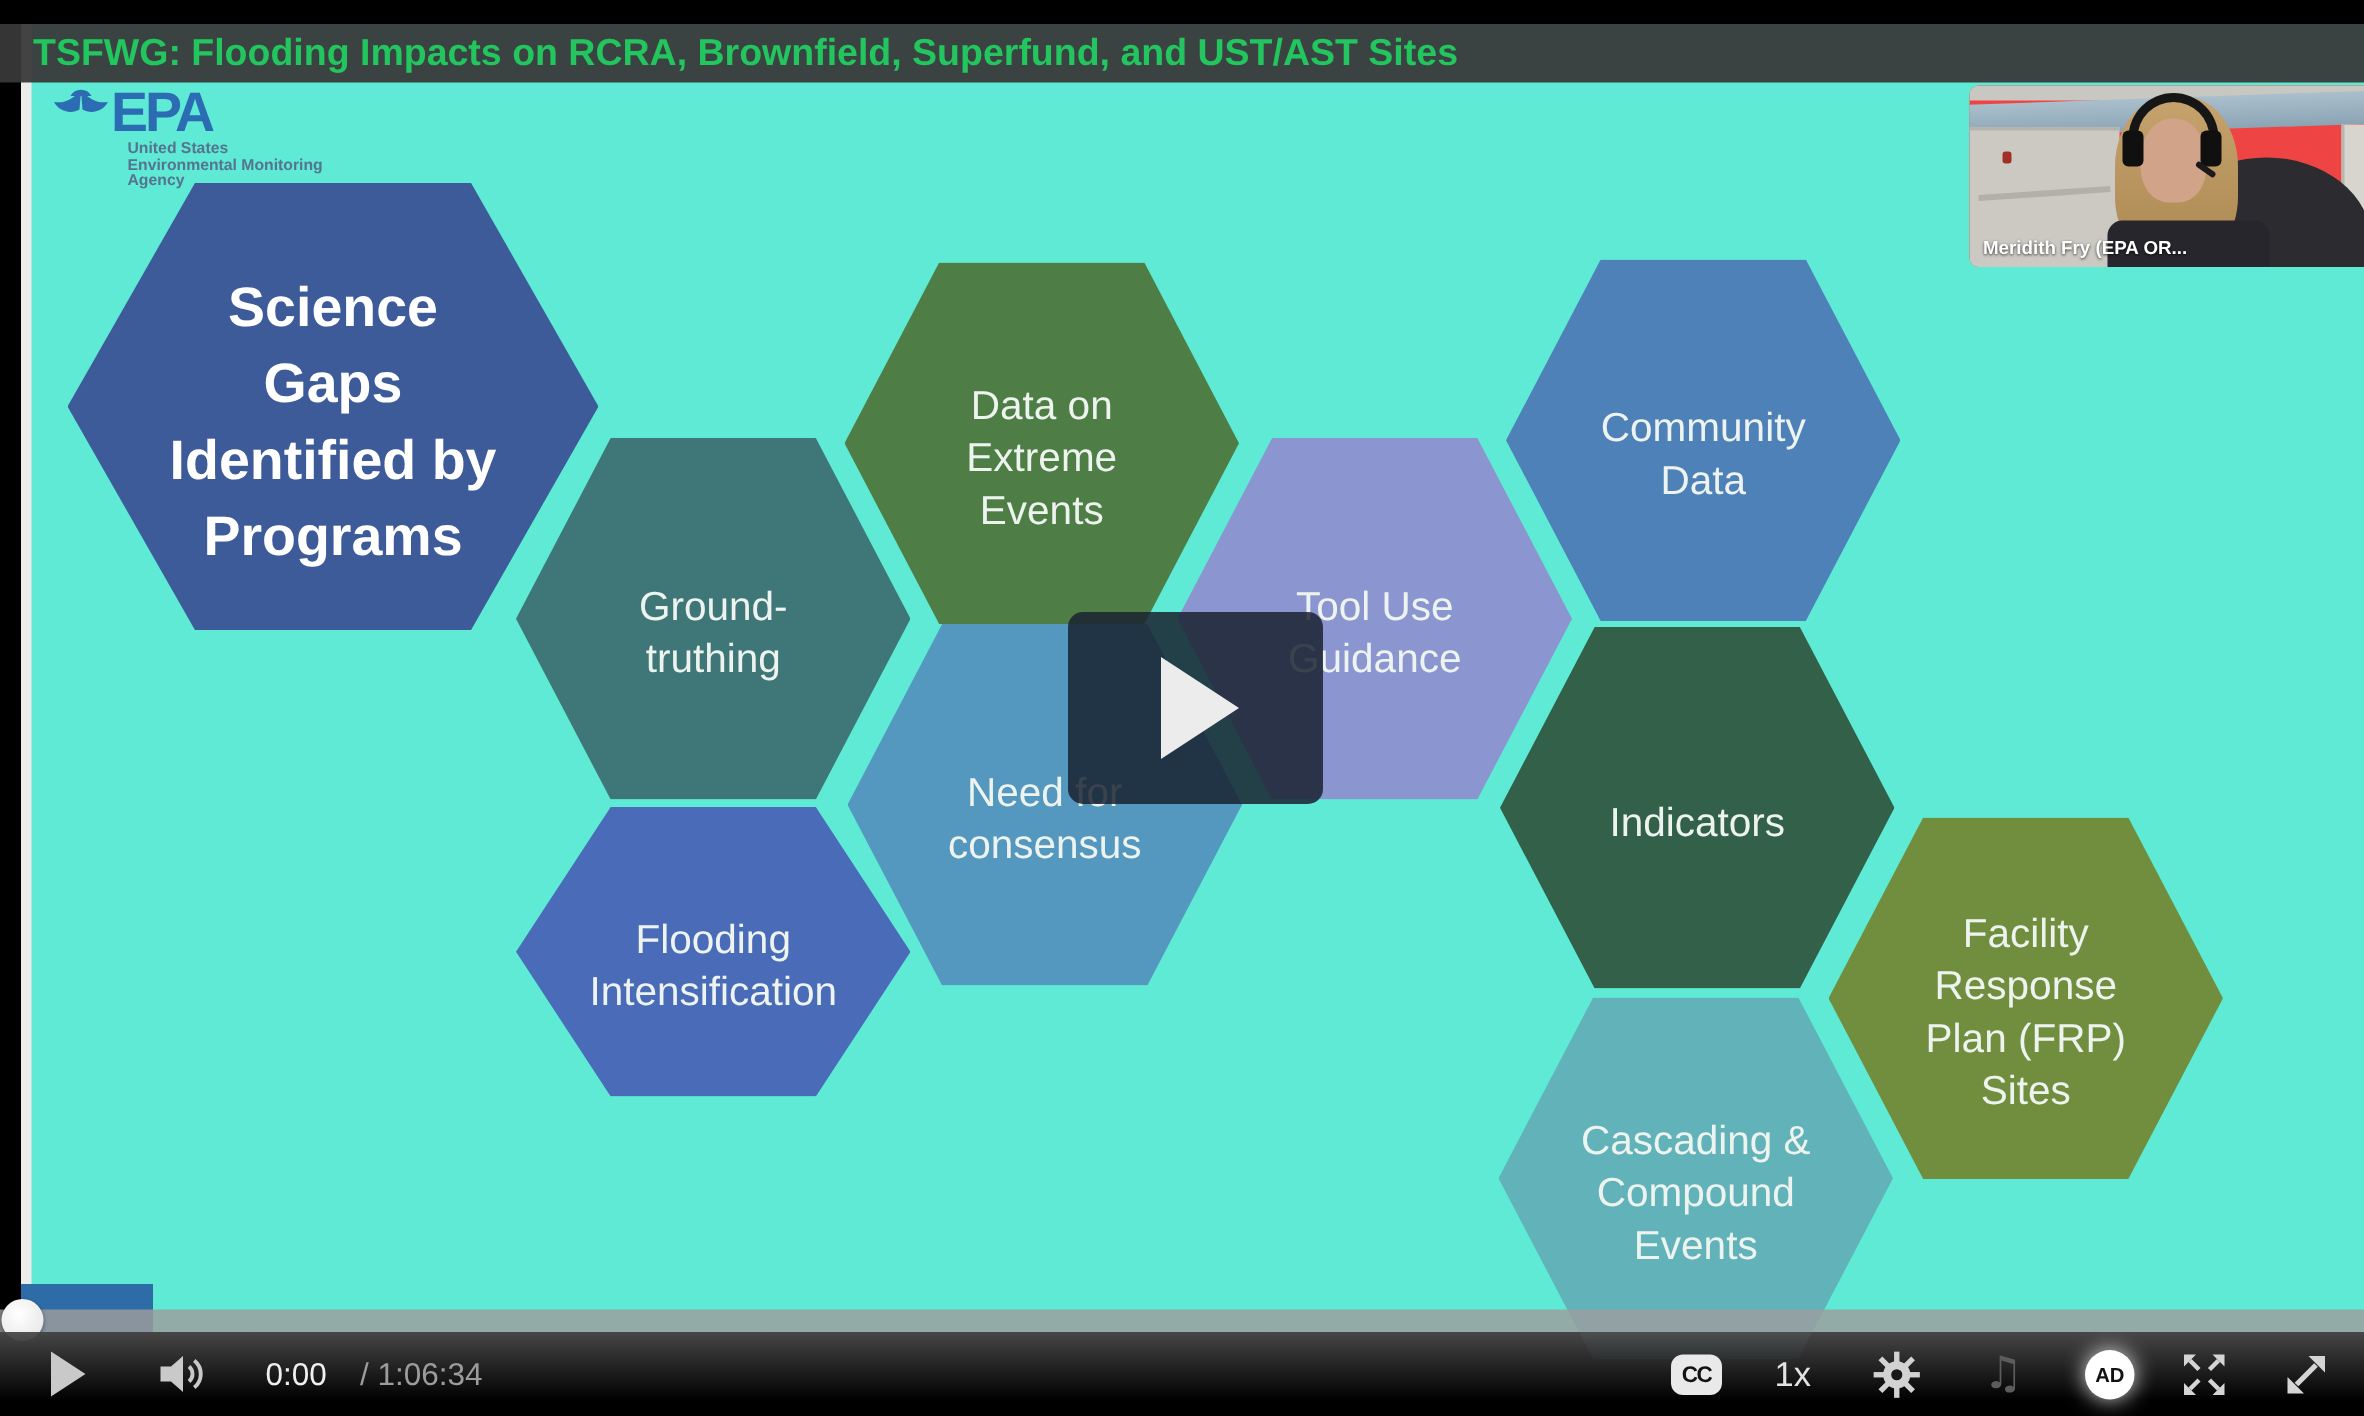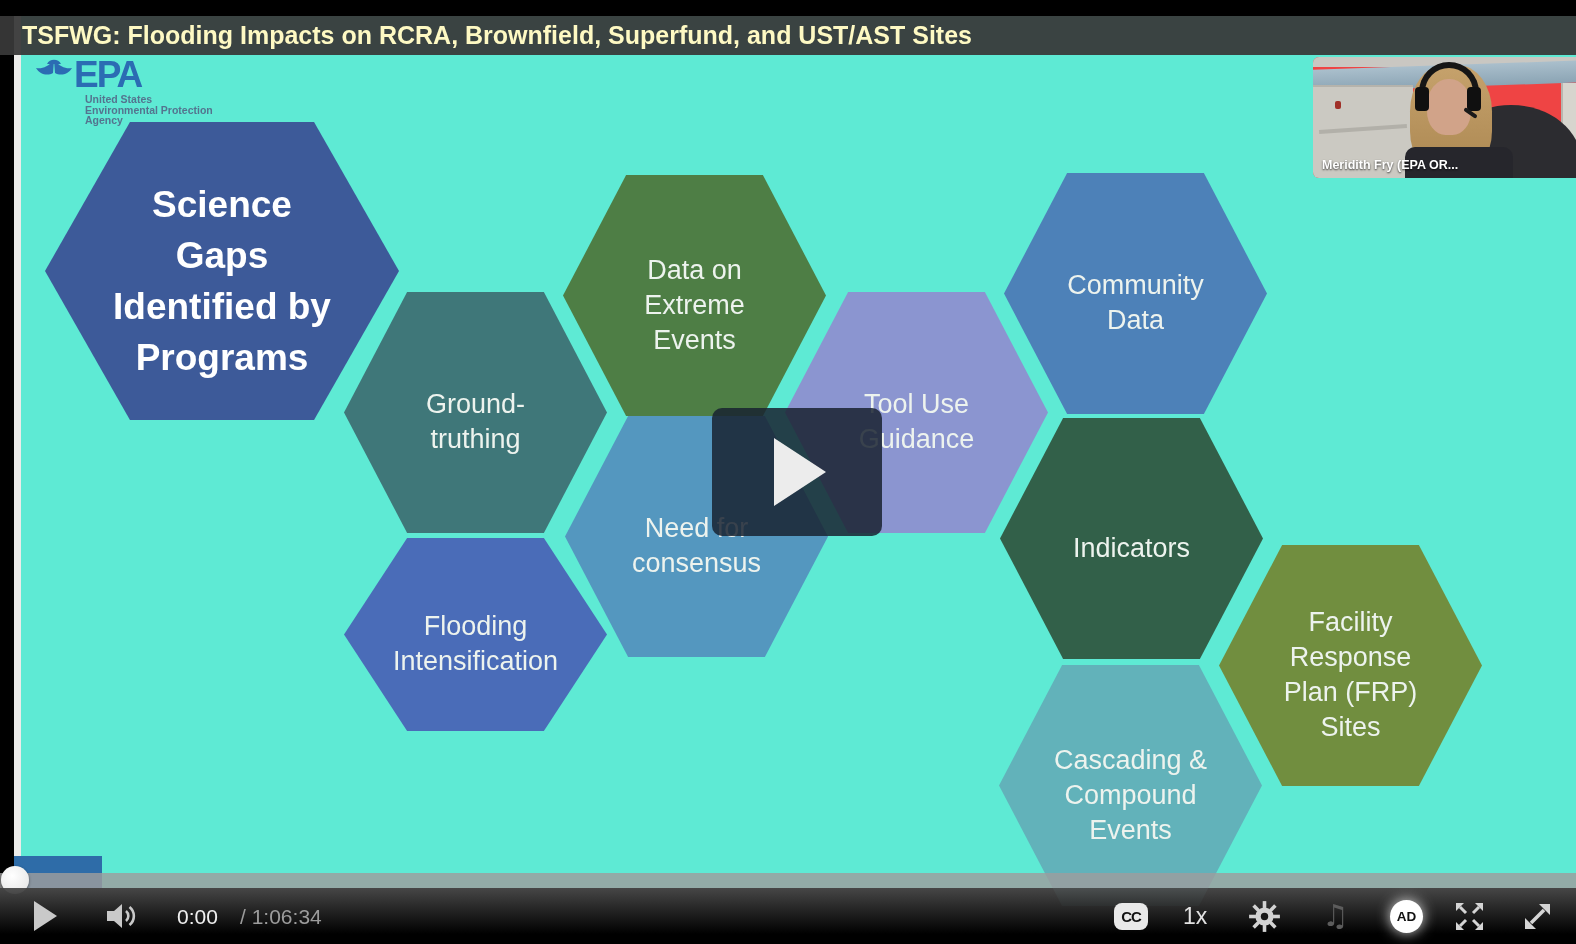--- a/index.html
+++ b/index.html
@@ -22,21 +22,21 @@
     clip-path:polygon(24% 0%,76% 0%,100% 50%,76% 100%,24% 100%,0% 50%);
   }
   .hex-label{color:#edf3ee;font-size:27px;line-height:35px;font-weight:normal;margin-top:19px;}
   .hex-label span{display:block;}
   .hex.big .hex-label{color:#ffffff;font-size:37px;line-height:51px;font-weight:bold;}
   .blue-footer{position:absolute;left:0;top:840px;width:88px;height:32px;}
   
   .top-black{position:absolute;left:0;top:0;width:100%;height:16px;background:#000;z-index:8;}
   .titlebar{
     position:absolute;left:0;top:16px;width:100%;height:39px;z-index:8;
-    background:rgba(56,56,56,0.94);color:#fef9c3;font-size:25px;font-weight:bold;
+    background:rgba(56,56,56,0.94);color:#22c55e;font-size:25px;font-weight:bold;
     display:flex;align-items:center;padding-left:22px;box-sizing:border-box;white-space:nowrap;
   }
   
   .webcam{position:absolute;left:1313px;top:57px;width:274px;height:121px;z-index:3;
     border-radius:6px 0 0 6px;overflow:hidden;background:#ef4444;}
   .wc-ceil{position:absolute;left:0;top:0;width:100%;height:10px;background:#c9c7c2;}
   .wc-band{position:absolute;left:-6px;right:-6px;top:8px;height:22px;
     background:linear-gradient(180deg,#aabfcc,#8ba4b4);transform:rotate(-2deg);}
   .wc-leftpanel{position:absolute;left:0;top:28px;width:100px;height:93px;background:#cbc9c2;border-top:2px solid #b5b3ac;}
   .wc-shelf{position:absolute;left:6px;top:70px;width:88px;height:4px;background:#b2b0a9;transform:rotate(-4deg);}
@@ -92,21 +92,21 @@
         <svg width="40" height="27" viewBox="0 0 40 27">
           <path d="M20 2 C14 9 8 11 2 10 C6 17 14 18 19 15 Z" fill="#2b6cb3"></path>
           <path d="M20 2 C26 9 32 11 38 10 C34 17 26 18 21 15 Z" fill="#2b6cb3"></path>
           <path d="M13 6 A8 8 0 0 1 27 6 Z" fill="#2b6cb3"></path>
         </svg>
       </span>
       <span class="epa-acronym">EPA</span>
     </div>
     <div class="epa-org">
       <div>United States</div>
-      <div>Environmental Protection</div>
+      <div>Environmental Monitoring</div>
       <div>Agency</div>
     </div>
   </div>
 
   <div class="hex big" style="left: 31px; top: 106px; width: 354px; height: 298px; background: rgb(61, 90, 153);">
     <div class="hex-label">
         <span>Science</span>
         <span>Gaps</span>
         <span>Identified by</span>
         <span>Programs</span>

